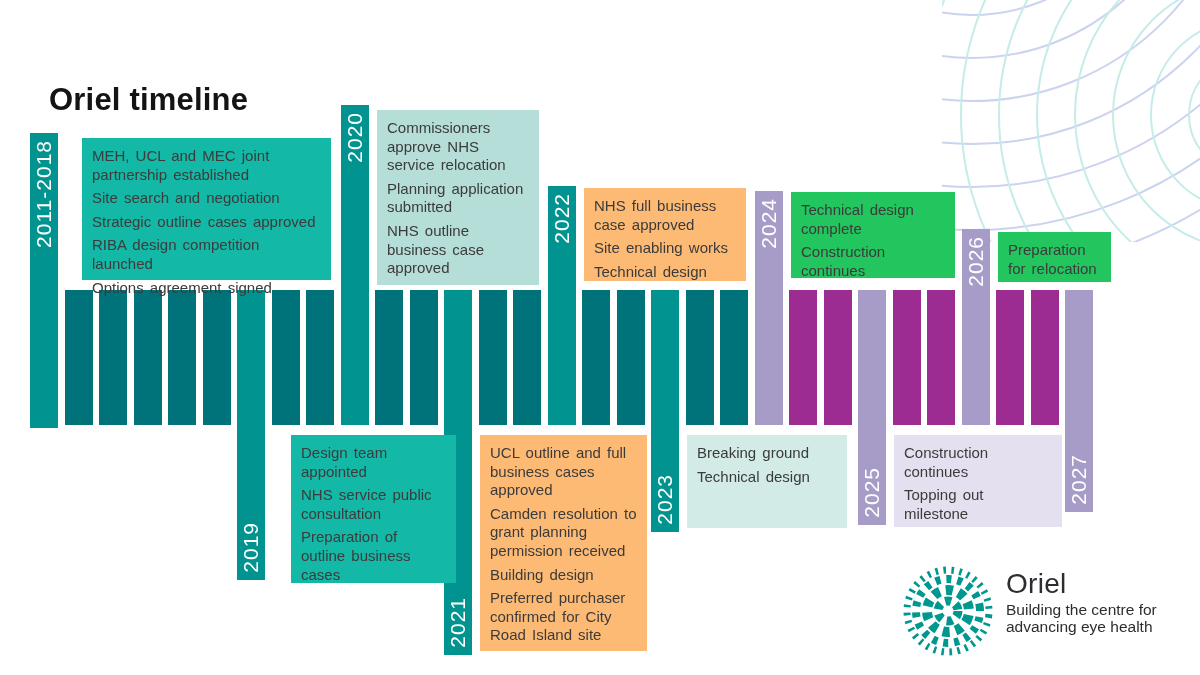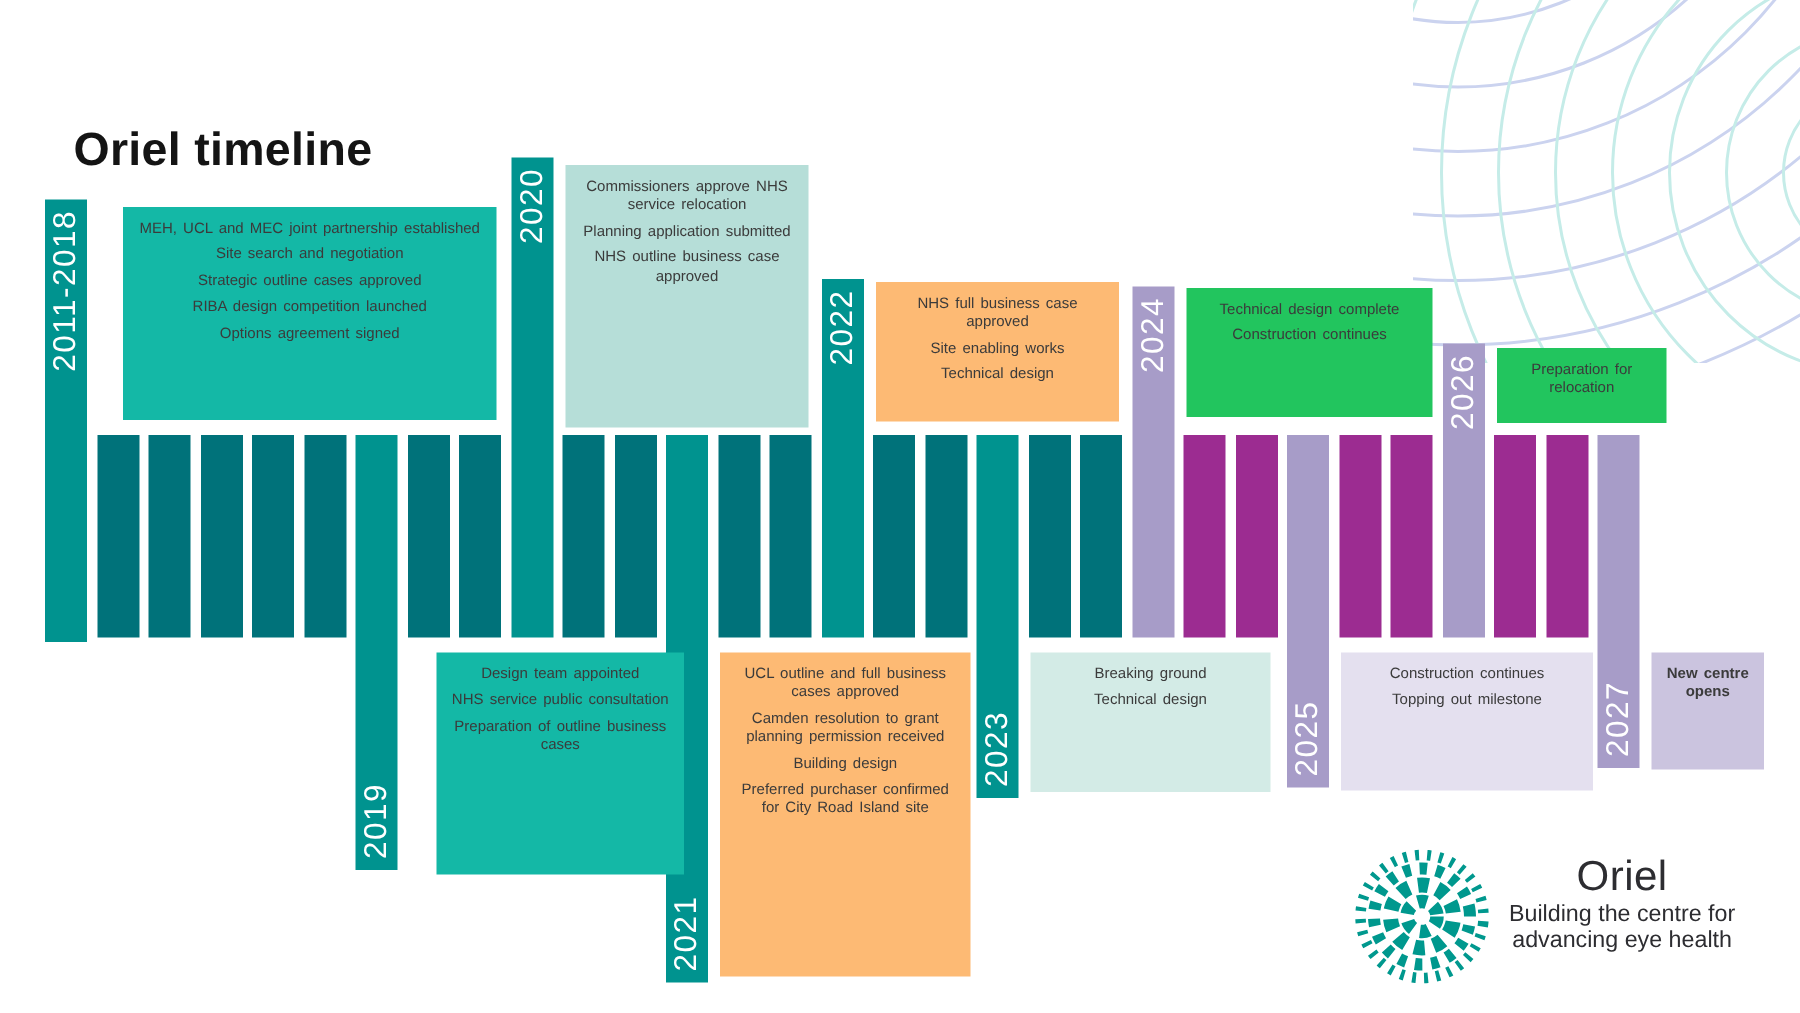--- a/index.html
+++ b/index.html
@@ -1,19 +1,18 @@
 <!DOCTYPE html>
 <html><head>
 <meta charset="utf-8">
 <style>
   html,body{margin:0;padding:0;background:#fff;}
   .stage{
     position:relative;width:1200px;height:675px;overflow:hidden;background:#fff;
     font-family:"Liberation Sans", sans-serif;
-    text-align:center;
   }
   .mesh{position:absolute;top:0;right:0;z-index:0;}
   .content{position:absolute;inset:0;z-index:1;}
   .title{
     position:absolute;left:49px;top:82px;margin:0;
     font-size:31px;font-weight:bold;color:#141414;letter-spacing:.2px;
   }
   
   .tooth{position:absolute;top:290px;width:28px;height:135px;}
   .t-dark{background:#00727A;}
@@ -27,21 +26,21 @@
   .c-lav{background:#A79CC8;}
   .pos-top{align-items:flex-start;padding-top:7px;}
   .pos-bottom{align-items:flex-end;padding-bottom:7px;}
   .yr{
     writing-mode:vertical-rl;transform:rotate(180deg);
     color:#fff;font-size:21px;letter-spacing:1px;white-space:nowrap;
   }
   
   .box{
     position:absolute;box-sizing:border-box;padding:9px 10px;
-    color:#3B3B3B;font-size:10px;line-height:1.24;word-spacing:.13em;
+    color:#3B3B3B;font-size:15px;line-height:1.24;word-spacing:.13em;
   }
   .box p{margin:0 0 5px 0;}
   .box p:last-child{margin-bottom:0;}
   .bg-mint-dark{background:#14b8a6;margin-left:19px;}
   .bg-mint-mid{background:#B6DED8;}
   .bg-mint-pale{background:#fdba74;}
   .bg-mint-lighter{background:#D3EBE6;}
   .bg-lav-pale{background:#22c55e;}
   .bg-lav-lighter{background:#E4E0EF;}
   .bg-lav-mid{background:#CBC4DF;}
@@ -182,23 +181,20 @@
 
     <div class="box bg-lav-lighter" style="left:894px;top:435px;width:168px;height:92px">
       <p>Construction continues</p>
       <p>Topping out milestone</p>
     </div>
 
     <div class="box bg-lav-pale" style="left:998px;top:232px;width:113px;height:50px">
       <p>Preparation for relocation</p>
     </div>
 
-    <div class="box bg-lav-mid bold" style="left:1101px;top:435px;width:75px;height:78px">
-      <p>New centre opens</p>
-    </div>
 
     <div class="logo">
       <svg width="90" height="90" viewBox="0 0 90 90">
         <g fill="none" stroke="#00988E">
           <circle cx="45" cy="45" r="10" stroke-width="9" stroke-dasharray="6 5"></circle>
           <circle cx="45" cy="45" r="21" stroke-width="10" stroke-dasharray="7 6" transform="rotate(14 45 45)"></circle>
           <circle cx="45" cy="45" r="32" stroke-width="8" stroke-dasharray="5 6" transform="rotate(-9 45 45)"></circle>
           <circle cx="45" cy="45" r="41" stroke-width="7" stroke-dasharray="2.6 5.4" transform="rotate(6 45 45)"></circle>
         </g>
       </svg>

